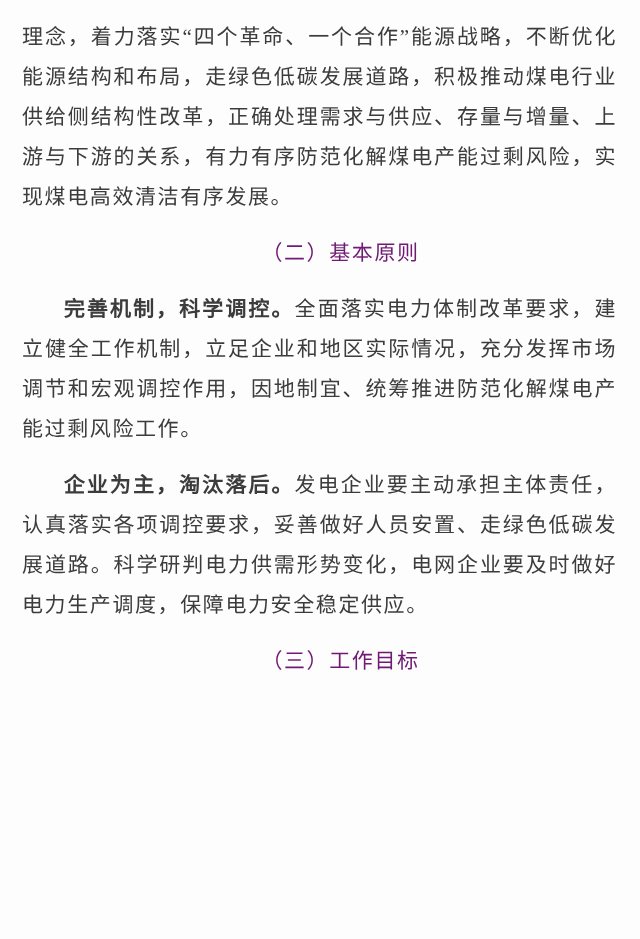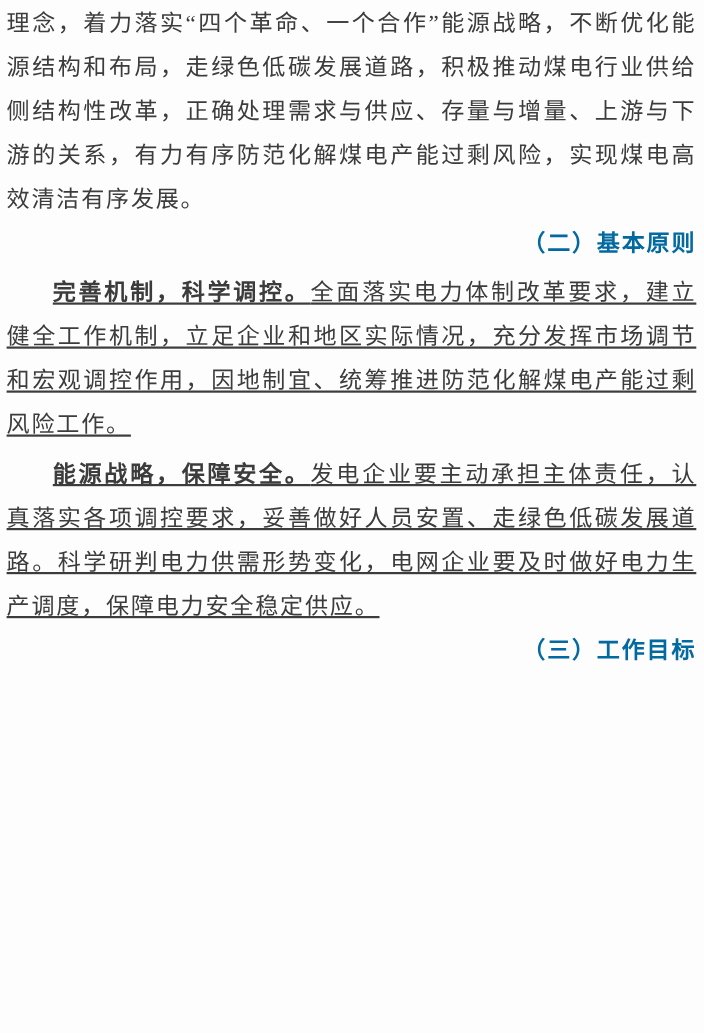--- a/index.html
+++ b/index.html
@@ -20,45 +20,45 @@
     width: 640px;
     height: 939px;
     padding: 1px 7px 0 6px;
     display: flex;
     flex-direction: column;
   }
   .doc-body {
     flex: 1 1 auto;
   }
   p {
-    margin: 0;
+    margin: 16px;
     font-size: 21px;
     line-height: 40px;
     letter-spacing: 1.6px;
     text-align: justify;
     text-justify: inter-character;
     word-break: break-all;
   }
-  p.indent { text-indent: 2em; text-decoration: underline; }
+  p.indent { text-indent: 2em; }
   p.cont   { text-indent: 0; }
   .body:not(:first-child) { margin-top: 5px; }
   .heading {
-    font-weight: bold;
+    font-weight: normal;
     text-indent: 2em;
-    text-align: right;
-    color: #0369a1;
+    text-align: center;
+    color: #701a75;
     margin-top: 0;
   }
   .lead { font-weight: bold; }
 </style>
 </head>
 <body>
 
 <main class="page">
   <div class="doc-body" id="doc-body">
       <p class="body cont"><span>理念，着力落实“四个革命、一个合作”能源战略，不断优化能源结构和布局，走绿色低碳发展道路，积极推动煤电行业供给侧结构性改革，正确处理需求与供应、存量与增量、上游与下游的关系，有力有序防范化解煤电产能过剩风险，实现煤电高效清洁有序发展。</span></p>
       <p class="heading">（二）基本原则</p>
       <p class="body indent"><strong class="lead">完善机制，科学调控。</strong><span>全面落实电力体制改革要求，建立健全工作机制，立足企业和地区实际情况，充分发挥市场调节和宏观调控作用，因地制宜、统筹推进防范化解煤电产能过剩风险工作。</span></p>
-      <p class="body indent"><strong class="lead">能源战略，保障安全。</strong><span>发电企业要主动承担主体责任，认真落实各项调控要求，妥善做好人员安置、走绿色低碳发展道路。科学研判电力供需形势变化，电网企业要及时做好电力生产调度，保障电力安全稳定供应。</span></p>
+      <p class="body indent"><strong class="lead">企业为主，淘汰落后。</strong><span>发电企业要主动承担主体责任，认真落实各项调控要求，妥善做好人员安置、走绿色低碳发展道路。科学研判电力供需形势变化，电网企业要及时做好电力生产调度，保障电力安全稳定供应。</span></p>
       <p class="heading">（三）工作目标</p>
     </div>
 
 </main>
 
 </body></html>

